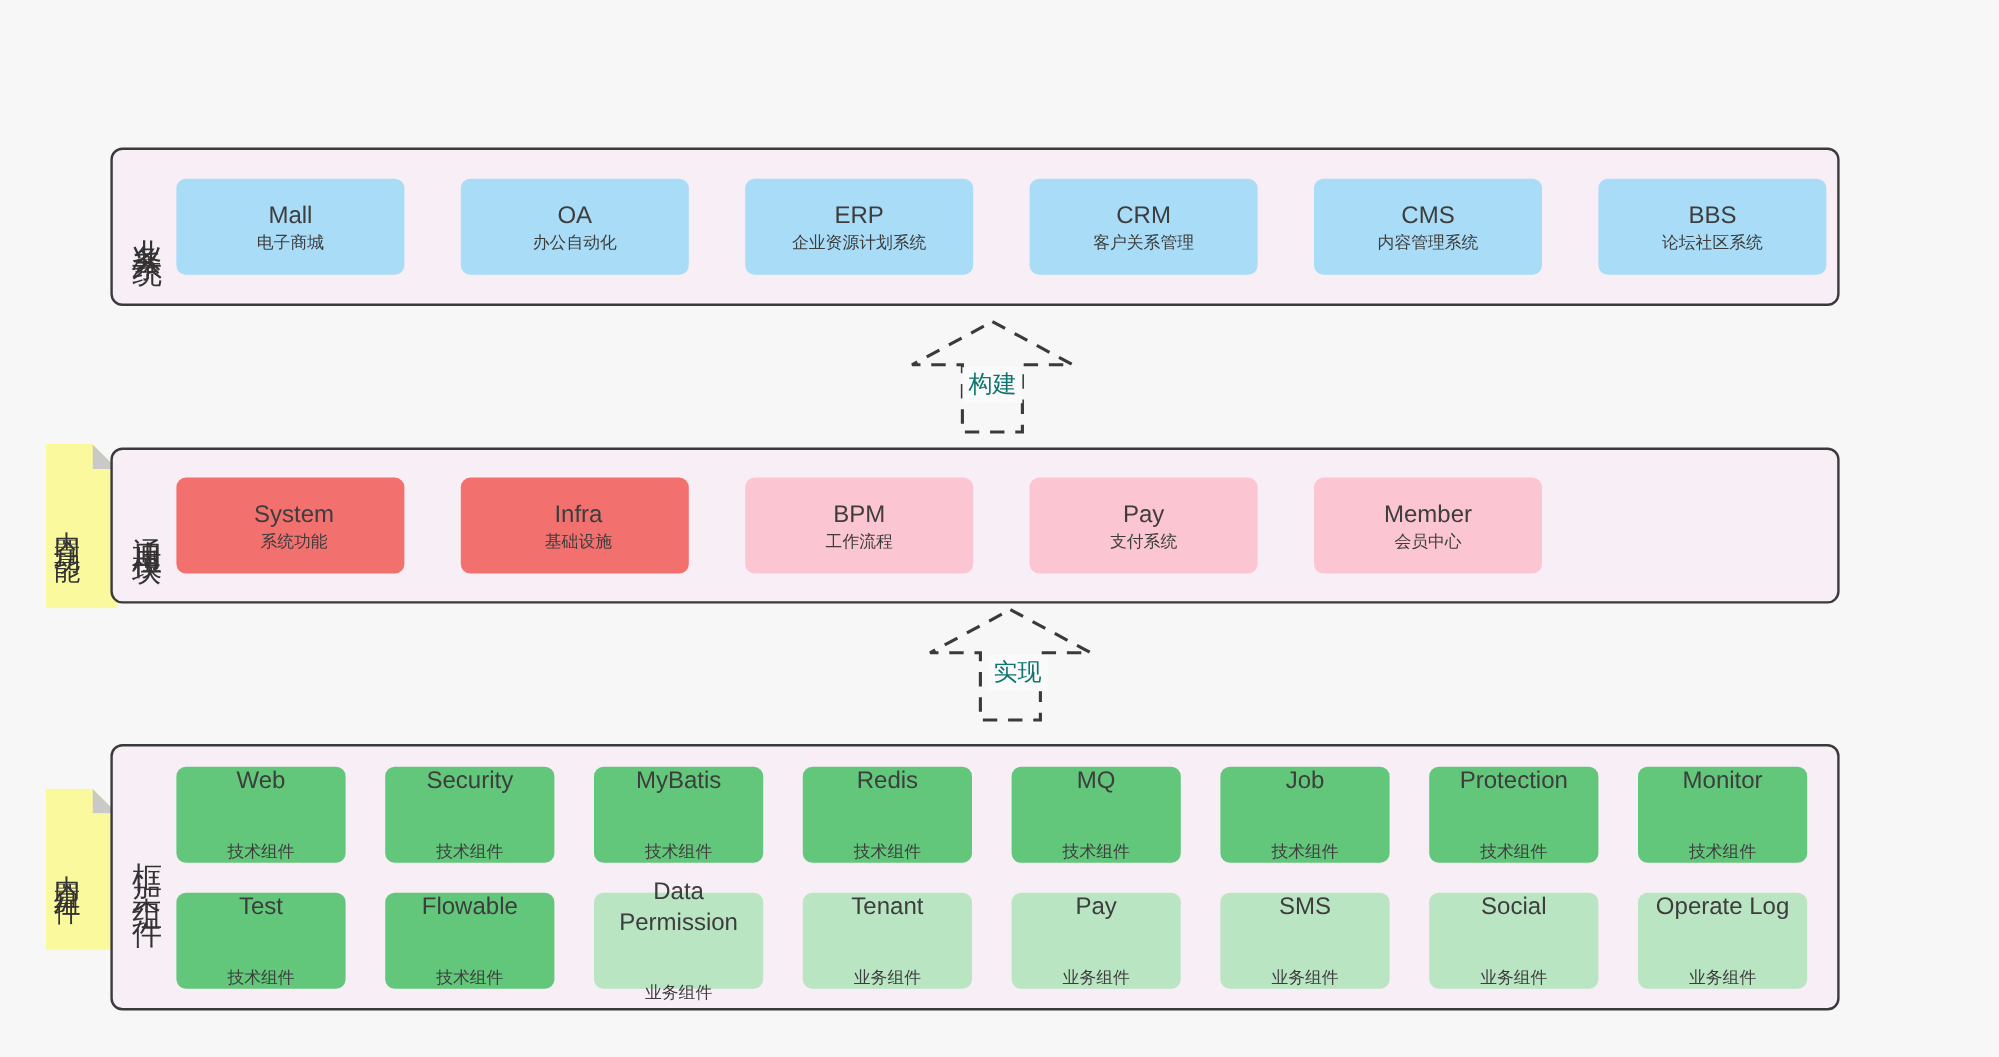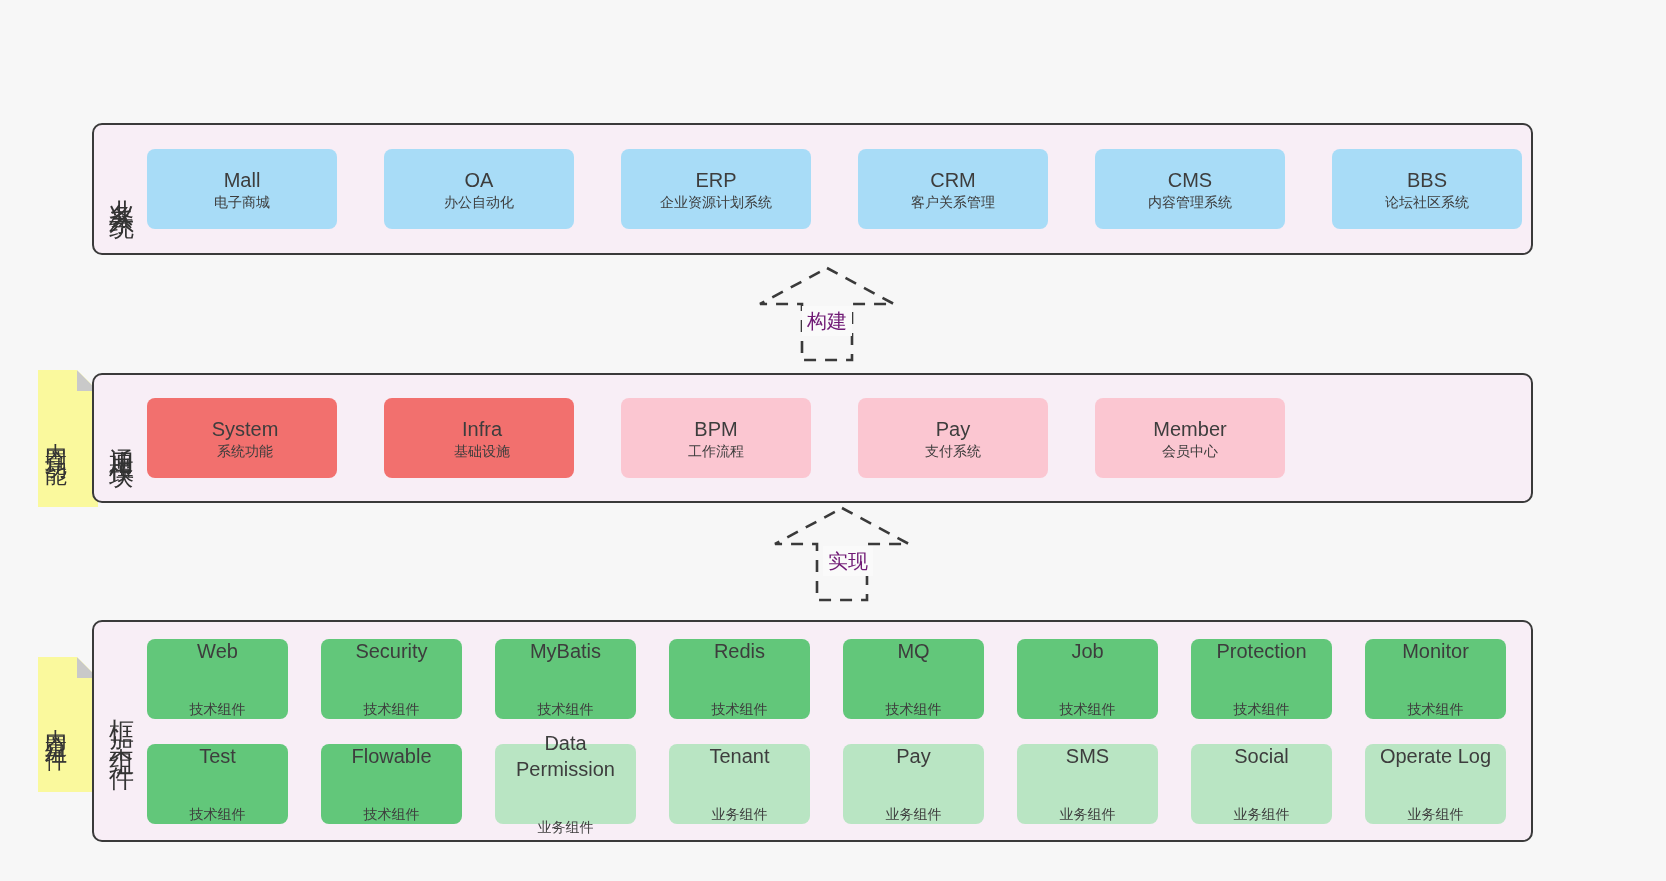--- a/index.html
+++ b/index.html
@@ -85,21 +85,21 @@
   #arrow-build{left:757px;top:266px;}
   #arrow-implement{left:772px;top:506px;}
   .arrow path{
     fill:none;stroke:var(--band-border,#3a3a3a);
     stroke-width:2.6;stroke-dasharray:12 9;
   }
   .arrow-label{
     position:absolute;z-index:4;
     transform:translateX(-50%);
     background:#fafafa;
-    font-size:20px;color:#701a75;
+    font-size:20px;color:#0f766e;
     padding:3px 5px;line-height:1.2;
   }
   #arrow-build-label{left:827px;top:306px;}
   #arrow-implement-label{left:848px;top:546px;}
 </style>
 </head>
 <body>
 
 <div class="stage">
 

